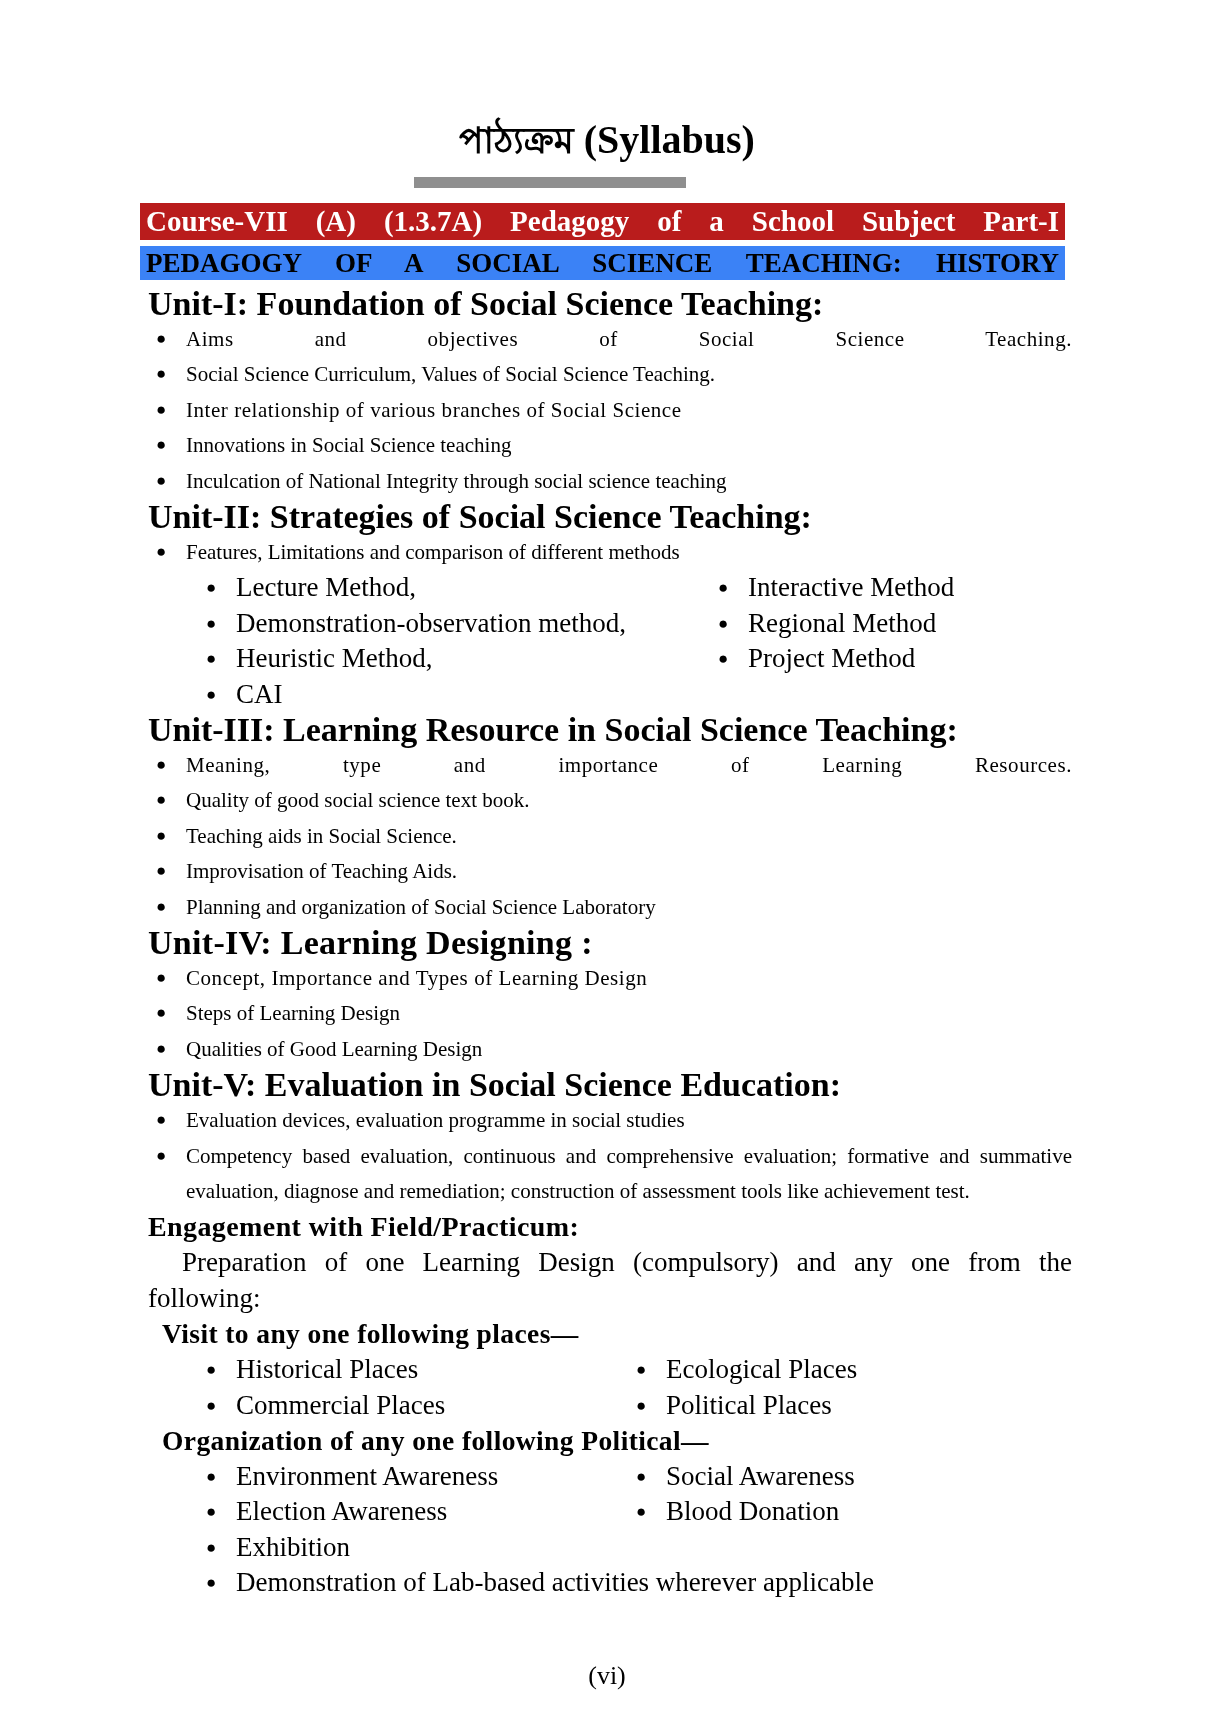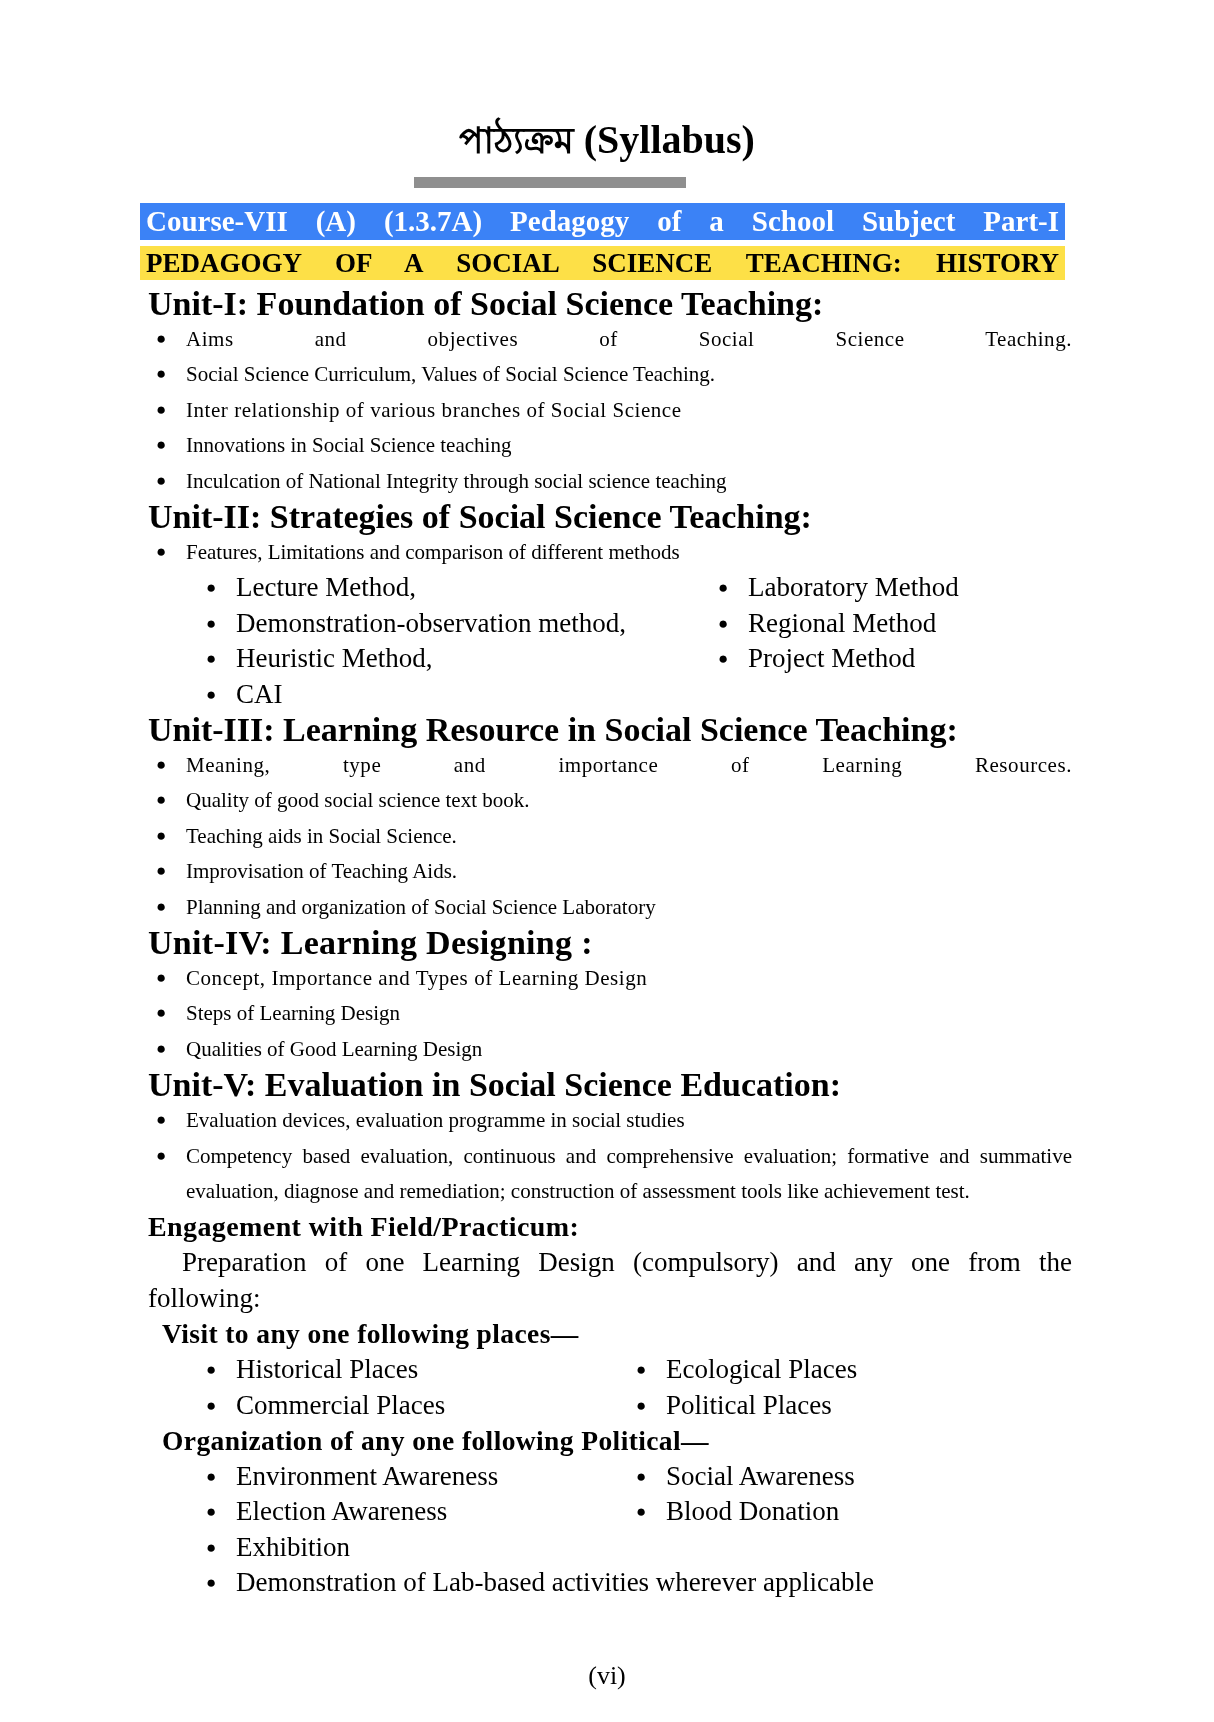--- a/index.html
+++ b/index.html
@@ -55,38 +55,38 @@
     background: #8f8f8f;
   }
 
   
   .banner-black {
     position: absolute;
     left: 140px;
     top: 203px;
     width: 925px;
     height: 37px;
-    background: #3b82f6;
+    background: #b91c1c;
     color: #ffffff;
     font-weight: bold;
     font-size: 29px;
     line-height: 37px;
     text-align: justify;
     text-align-last: justify;
     padding: 0 6px;
     box-sizing: border-box;
     white-space: nowrap;
   }
   .banner-gray {
     position: absolute;
     left: 140px;
     top: 246px;
     width: 925px;
     height: 34px;
-    background: #fde047;
+    background: #3b82f6;
     color: #000000;
     font-weight: bold;
     font-size: 27px;
     line-height: 34px;
     text-align: justify;
     text-align-last: justify;
     padding: 0 6px;
     box-sizing: border-box;
     white-space: nowrap;
   }
@@ -248,21 +248,21 @@
       <li>Inculcation of National Integrity through social science teaching</li>
     </ul>
 
     <div class="unit-head">Unit-II: Strategies of Social Science Teaching:</div>
     <ul class="blist bullet-wrap">
       <li>Features, Limitations and comparison of different methods</li>
     </ul>
     <div class="two-col">
       <div class="row">
         <span class="c1">Lecture Method,</span>
-        <span class="c2">Laboratory Method</span>
+        <span class="c2">Interactive Method</span>
       </div>
       <div class="row">
         <span class="c1">Demonstration-observation method,</span>
         <span class="c2">Regional Method</span>
       </div>
       <div class="row">
         <span class="c1">Heuristic Method,</span>
         <span class="c2">Project Method</span>
       </div>
       <div class="row">

